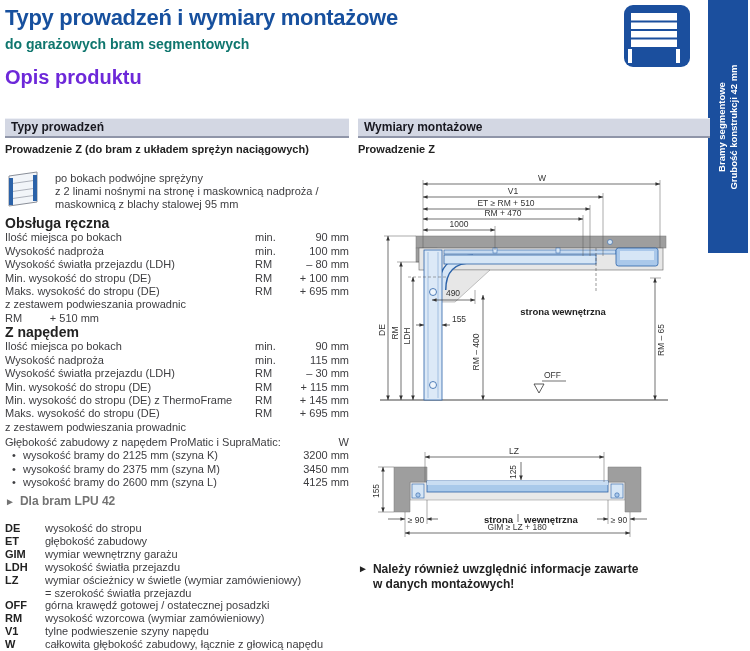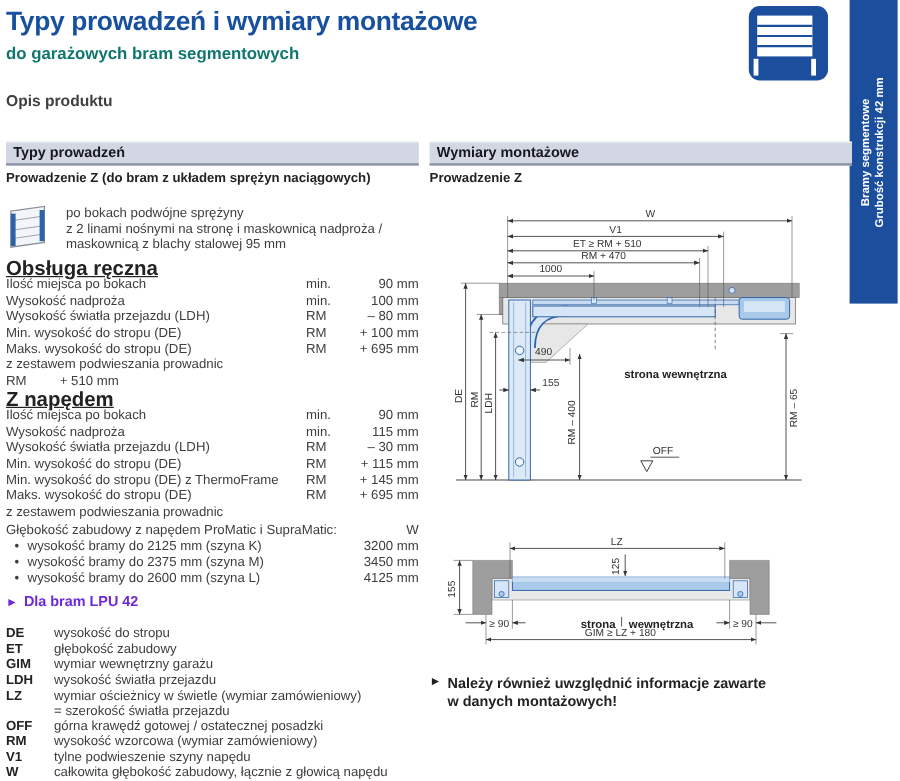--- a/index.html
+++ b/index.html
@@ -2,49 +2,49 @@
 <html><head>
 <meta charset="utf-8">
 <style>
   html,body{margin:0;padding:0;background:#fff;}
   .page{position:relative;width:750px;height:651px;background:#fff;overflow:hidden;
         font-family:"Liberation Sans",sans-serif;color:#3d3d40;}
   
   .hdr{position:absolute;left:5px;top:4px;width:600px;}
   .hdr .title{font-size:22px;font-weight:bold;color:#17509e;letter-spacing:-0.3px;line-height:28px;}
   .hdr .subtitle{font-size:14px;font-weight:bold;color:#0f766e;margin-top:4px;}
-  .hdr .opis{font-size:13px;font-weight:bold;color:#404040;margin-top:24px;}
+  .hdr .opis{font-size:20px;font-weight:bold;color:#6d28d9;margin-top:14px;}
   .door-icon{position:absolute;left:621px;top:3px;}
   .side-tab{position:absolute;left:708px;top:0;width:40px;height:253px;background:#1b4f9e;}
   .side-tab-inner{position:absolute;left:50%;top:50%;width:253px;height:40px;
         transform:translate(-50%,-50%) rotate(-90deg);display:flex;flex-direction:column;
         justify-content:center;text-align:center;color:#fff;font-weight:bold;
         font-size:9.5px;line-height:12px;}
   
   .colL{position:absolute;left:5px;top:118px;width:344px;}
   .colR{position:absolute;left:358px;top:118px;width:352px;}
   .secbar{position:absolute;left:0;right:0;top:0;height:16px;background:#d3d7e3;
         border-top:1px solid #eef0f6;border-bottom:2px solid #8f95a8;
         font-size:12px;font-weight:bold;color:#17171f;padding:1px 0 0 6px;}
   .lead{position:absolute;left:0;top:25px;font-size:11px;font-weight:bold;color:#222;}
   
   .feature{position:absolute;left:0;top:52px;display:flex;}
   .feature .ftext{margin-left:12px;font-size:11px;line-height:13px;padding-top:2px;}
   
   .tbl{position:absolute;left:0;right:0;font-size:11px;line-height:13.4px;}
-  .ttitle{font-weight:bold;font-size:17px;color:#222;margin-bottom:1px;text-decoration:underline;}
+  .ttitle{font-weight:bold;font-size:14px;color:#222;margin-bottom:1px;}
   .trow{display:flex;}
   .tlabel{flex:1;}
   .tqual{width:36px;}
   .tval{width:58px;text-align:right;}
   .brow{display:flex;}
   .bullet{width:18px;text-align:center;}
   .blabel{flex:1;}
   .bval{width:58px;text-align:right;}
-  .fordoors{position:absolute;left:0;top:376px;font-size:12px;font-weight:bold;color:#6d28d9;}
+  .fordoors{position:absolute;left:0;top:376px;font-size:12px;font-weight:bold;color:#737373;}
   .fordoors .arr{margin-right:5px;font-size:10px;}
   .legend{position:absolute;left:0;right:0;top:404px;font-size:11px;line-height:12.9px;}
   .lrow{display:flex;}
   .labbr{width:40px;font-weight:bold;color:#222;}
   .ldesc{flex:1;}
   
   .sideview{position:absolute;left:0;top:42px;}
   .planview{position:absolute;left:0;top:316px;}
   svg text{font-family:"Liberation Sans",sans-serif;font-size:8.5px;fill:#333;}
   svg text.bold{font-weight:bold;font-size:9.5px;fill:#222;}

